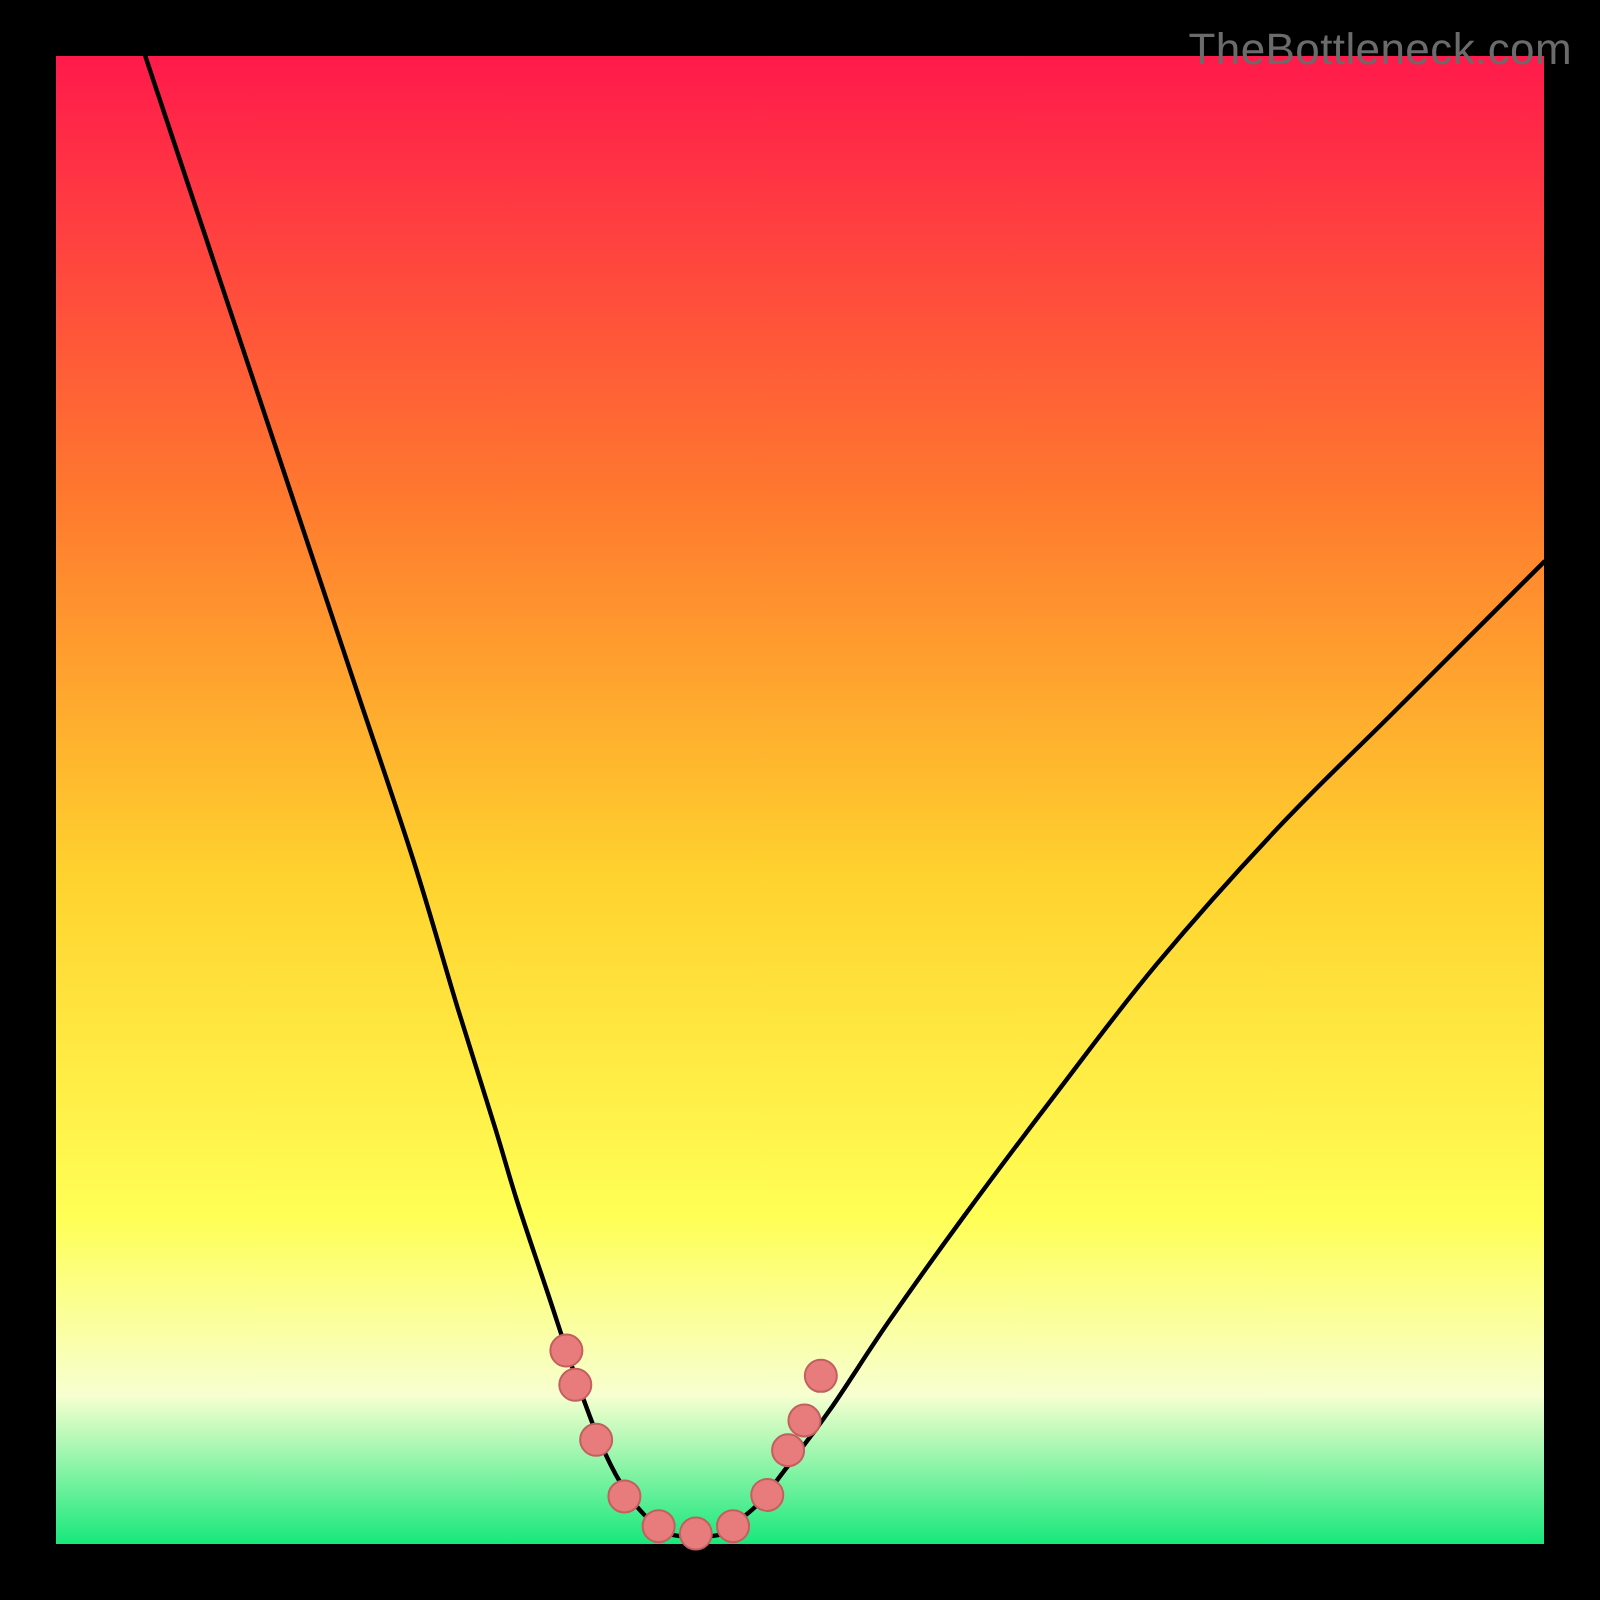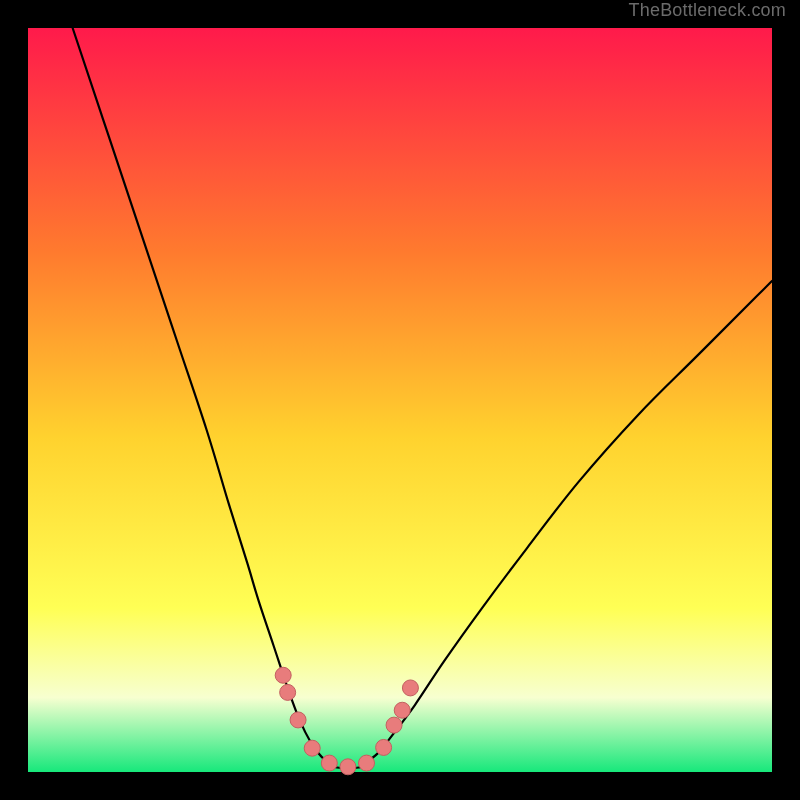--- a/index.html
+++ b/index.html
@@ -36,24 +36,24 @@
   svg.curves {
     position: absolute;
     left: 0;
     top: 0;
     width: 100%;
     height: 100%;
     overflow: visible;
   }
   .watermark {
     position: absolute;
-    top: 0;
+    top: 12px;
     right: 14px;
     color: #6b6b6b;
-    font-size: 18px;
+    font-size: 22px;
     letter-spacing: 0.2px;
     user-select: none;
   }
 </style>
 </head>
 <body>
 
 <div class="frame">
   <div class="plot-area">
 

